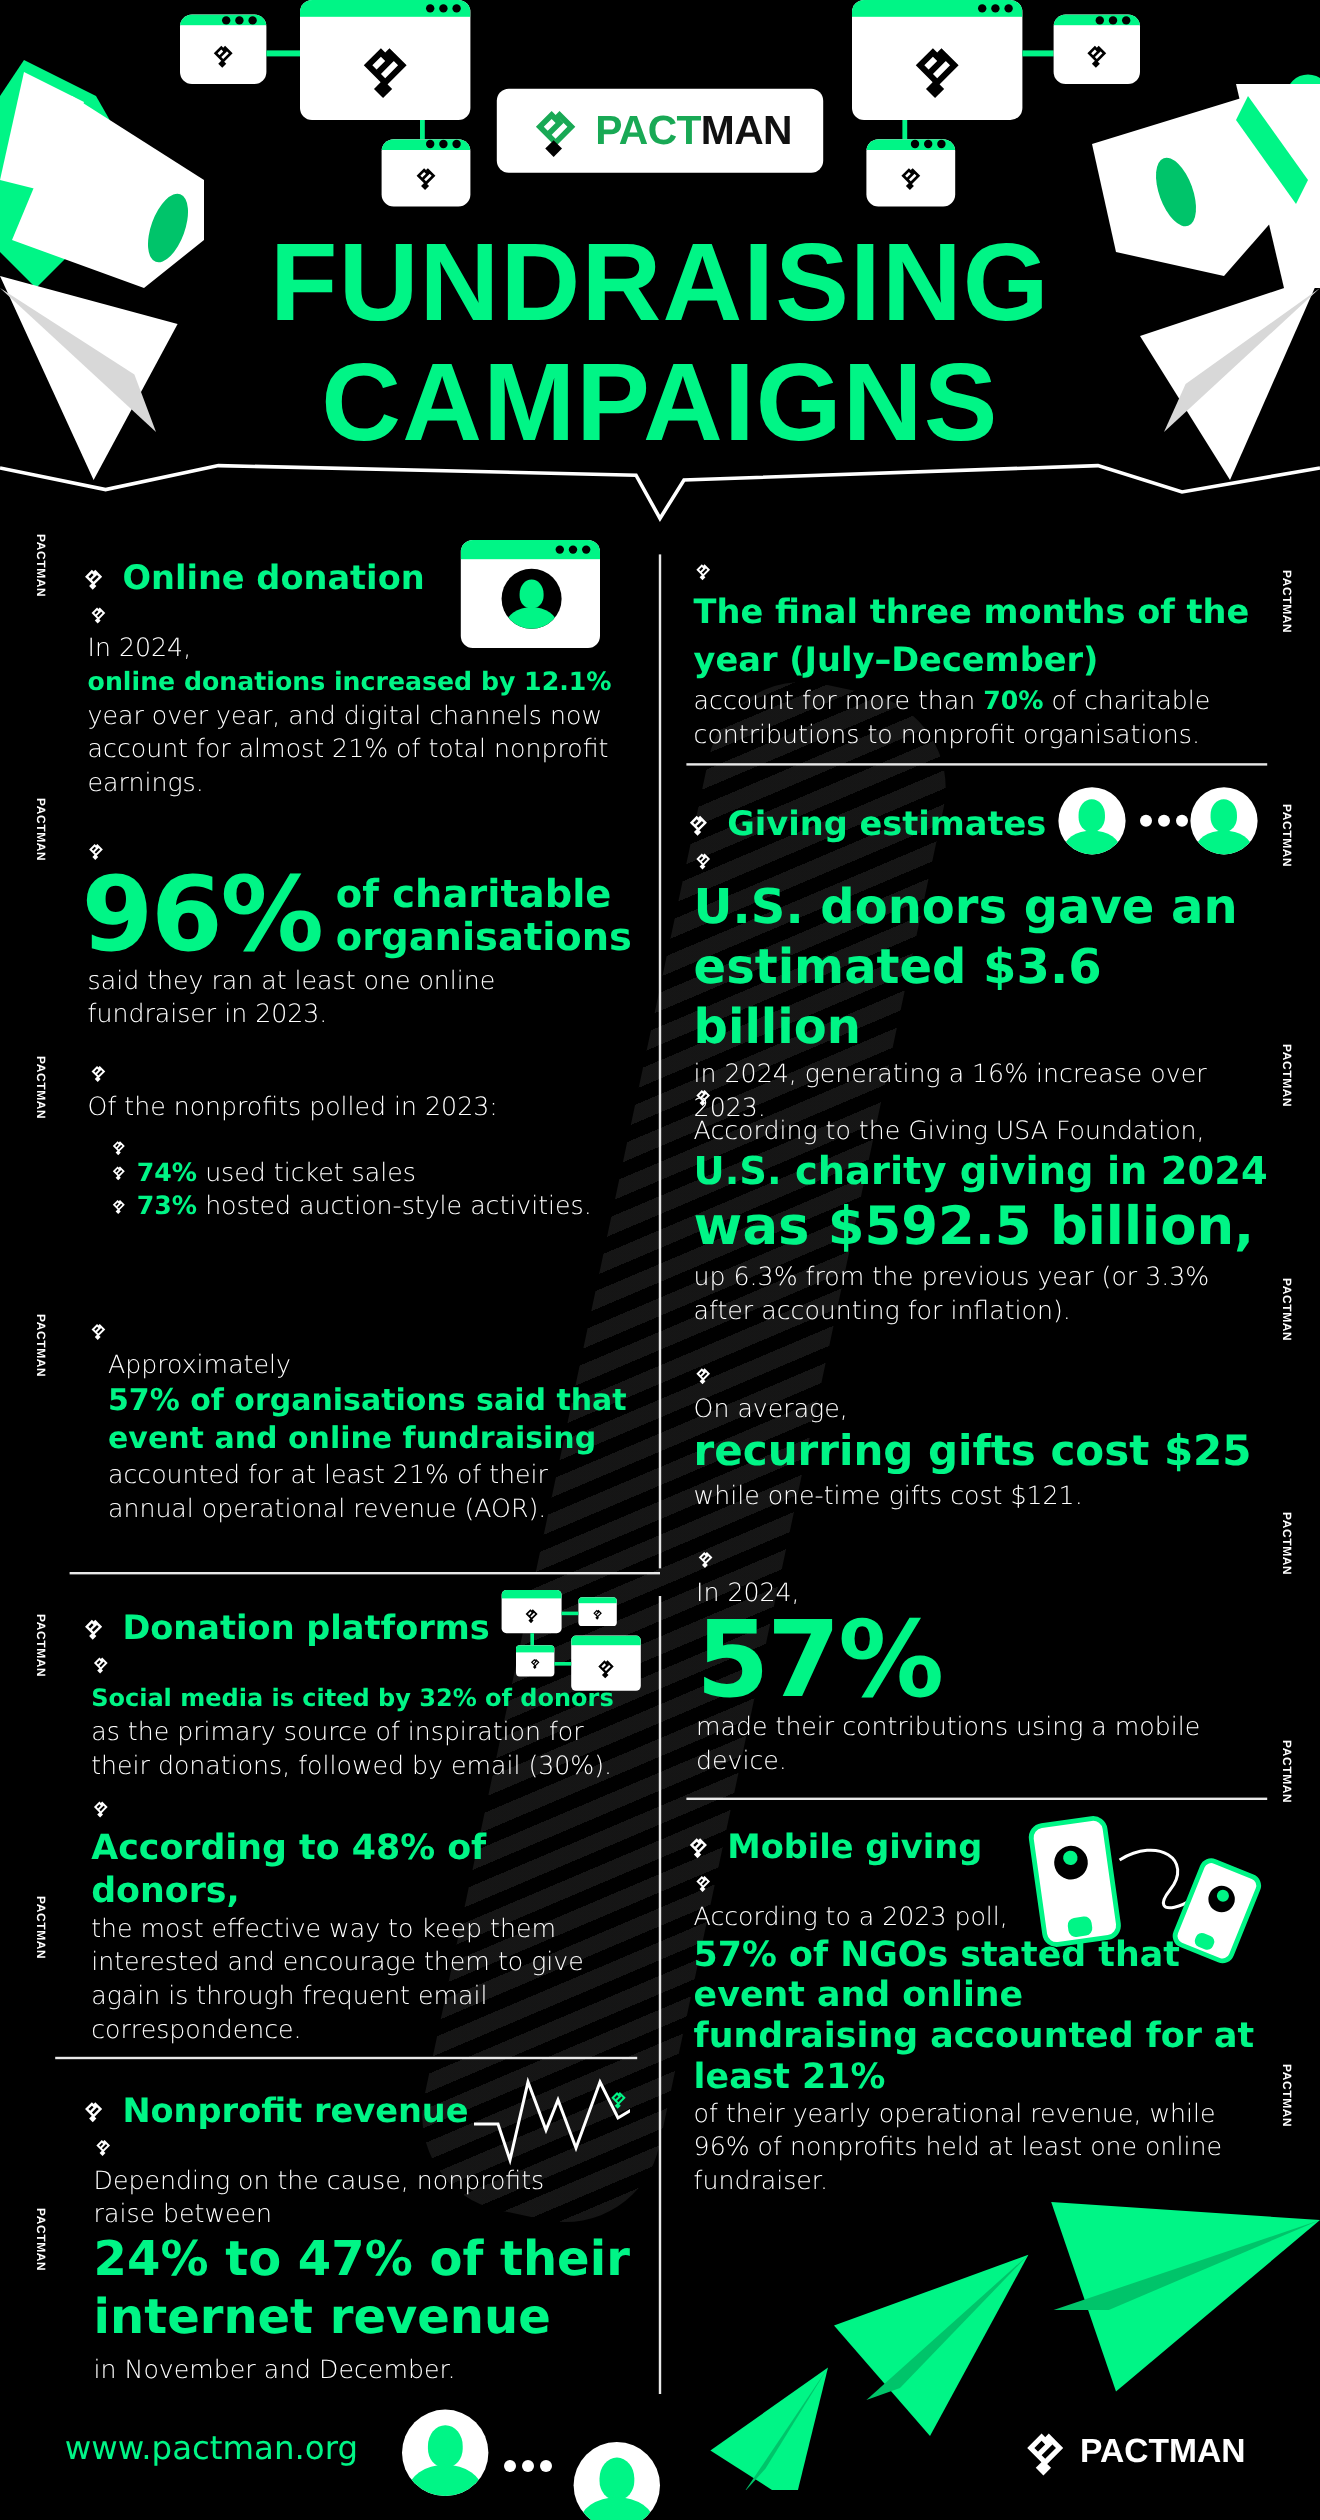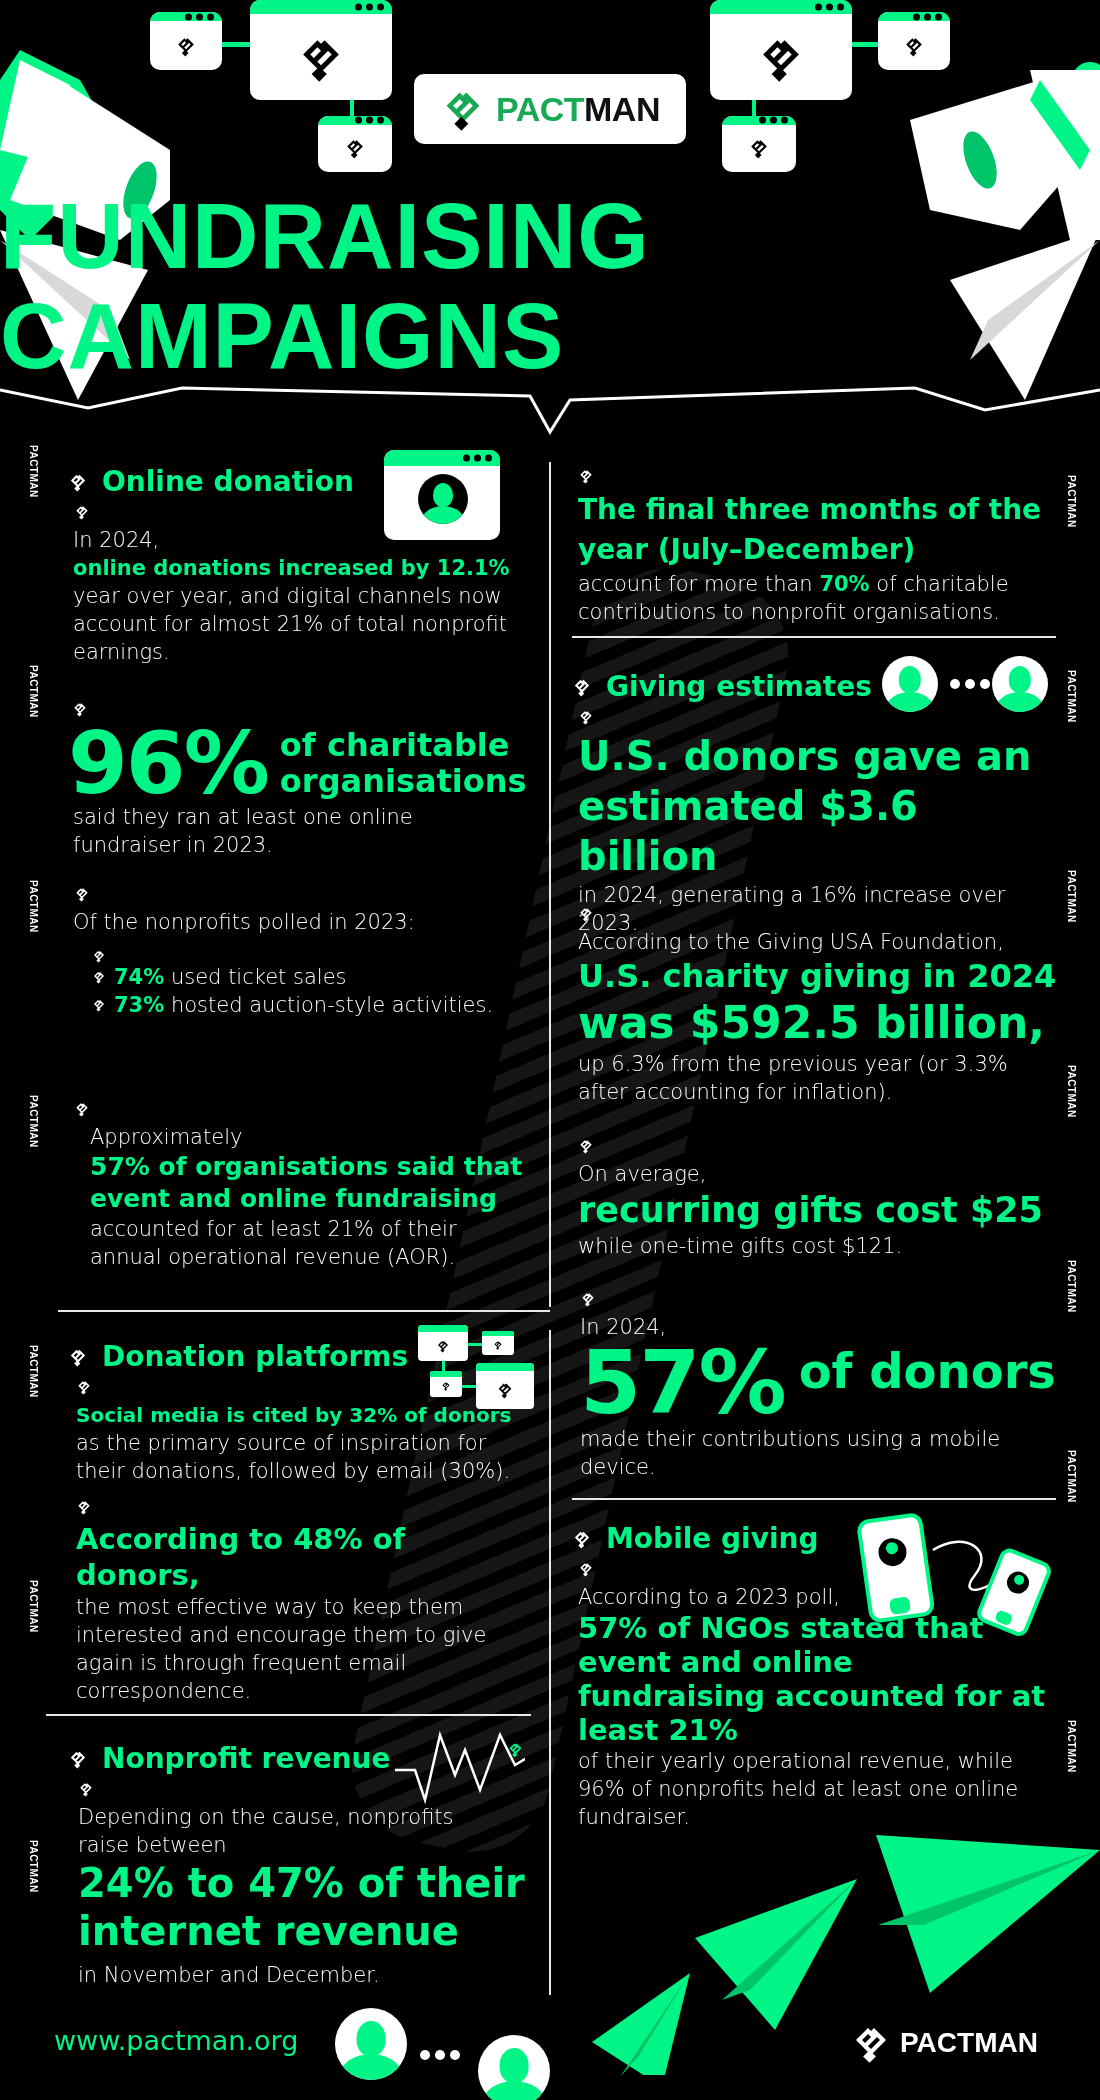--- a/index.html
+++ b/index.html
@@ -14,21 +14,21 @@
   .window .dots { position: absolute; right: 8px; top: 50%; transform: translateY(-50%); display: flex; gap: 4px; }
   .window .dots i { width: 7px; height: 7px; border-radius: 50%; background: #000; display: block; }
   .window .glyph { position: absolute; left: 50%; top: 58%; transform: translate(-50%, -50%); }
   .connector { position: absolute; background: #00f586; }
 
   .logo-box { position: absolute; left: 414px; top: 74px; width: 272px; height: 70px; background: #fff; border-radius: 10px; display: flex; align-items: center; justify-content: center; gap: 10px; }
   .logo-text { font-family: "Liberation Sans", sans-serif; font-weight: 700; font-size: 34px; letter-spacing: -0.5px; }
   .logo-text .p1 { color: #19a955; }
   .logo-text .p2 { color: #111; }
 
-  .title { position: absolute; left: 0; width: 1100px; text-align: left; font-family: "Liberation Sans", sans-serif; font-weight: 700; color: #00f586; font-size: 92px; line-height: 1; letter-spacing: 1px; }
+  .title { position: absolute; left: 0; width: 1100px; text-align: center; font-family: "Liberation Sans", sans-serif; font-weight: 700; color: #00f586; font-size: 92px; line-height: 1; letter-spacing: 1px; }
   .block { position: absolute; }
   .heading { display: flex; align-items: center; gap: 14px; font-weight: 700; color: #00f586; font-size: 28px; }
   .bullet-glyph { display: inline-block; }
   .small-glyph { display: block; margin: 6px 0 6px 0; }
   .body-text { font-size: 21px; line-height: 28px; color: #fff; font-family: "DejaVu Sans", sans-serif; font-weight: 300; }
   .hl { color: #00f586; font-weight: 700; }
   .divider-h { position: absolute; height: 2px; background: #e8e8e8; }
   .divider-v { position: absolute; width: 2px; background: #e8e8e8; }
 
   .side-brand { position: absolute; font-family: "Liberation Sans", sans-serif; font-weight: 700; font-size: 10px; color: #fff; writing-mode: vertical-rl; letter-spacing: 0.5px; display: flex; align-items: center; gap: 3px; }
@@ -423,23 +423,22 @@
   <div class="body-text">On average,</div>
   <div class="hl" style="font-size:35px;line-height:44px">recurring gifts cost $25</div>
   <div class="body-text">while one-time gifts cost $121.</div>
 </div>
 
 <div class="block" style="left:580px;top:1285px;width:480px">
   <svg class="small-glyph" width="16" height="16" viewBox="0 0 28 28">
       <use href="#pm-glyph" fill="#fff"></use>
     </svg>
   <div class="body-text">In 2024,</div>
-  <div style="display:flex;gap:14px">
+  <div style="display:flex;align-items:flex-end;gap:14px">
     <span class="hl" style="font-size:88px;line-height:84px;letter-spacing:-2px">57%</span>
-    <span class="hl" style="font-size:48px;line-height:60px">of donors</span>
   </div>
   <div class="body-text" style="width:460px">made their contributions using a mobile device.</div>
 </div>
 
 <div class="block" style="left:572px;top:1522px;width:480px">
   <div class="heading">
     <svg class="bullet-glyph" width="20" height="20" viewBox="0 0 28 28">
         <use href="#pm-glyph" fill="#fff"></use>
       </svg>
     <span>Mobile giving</span>

